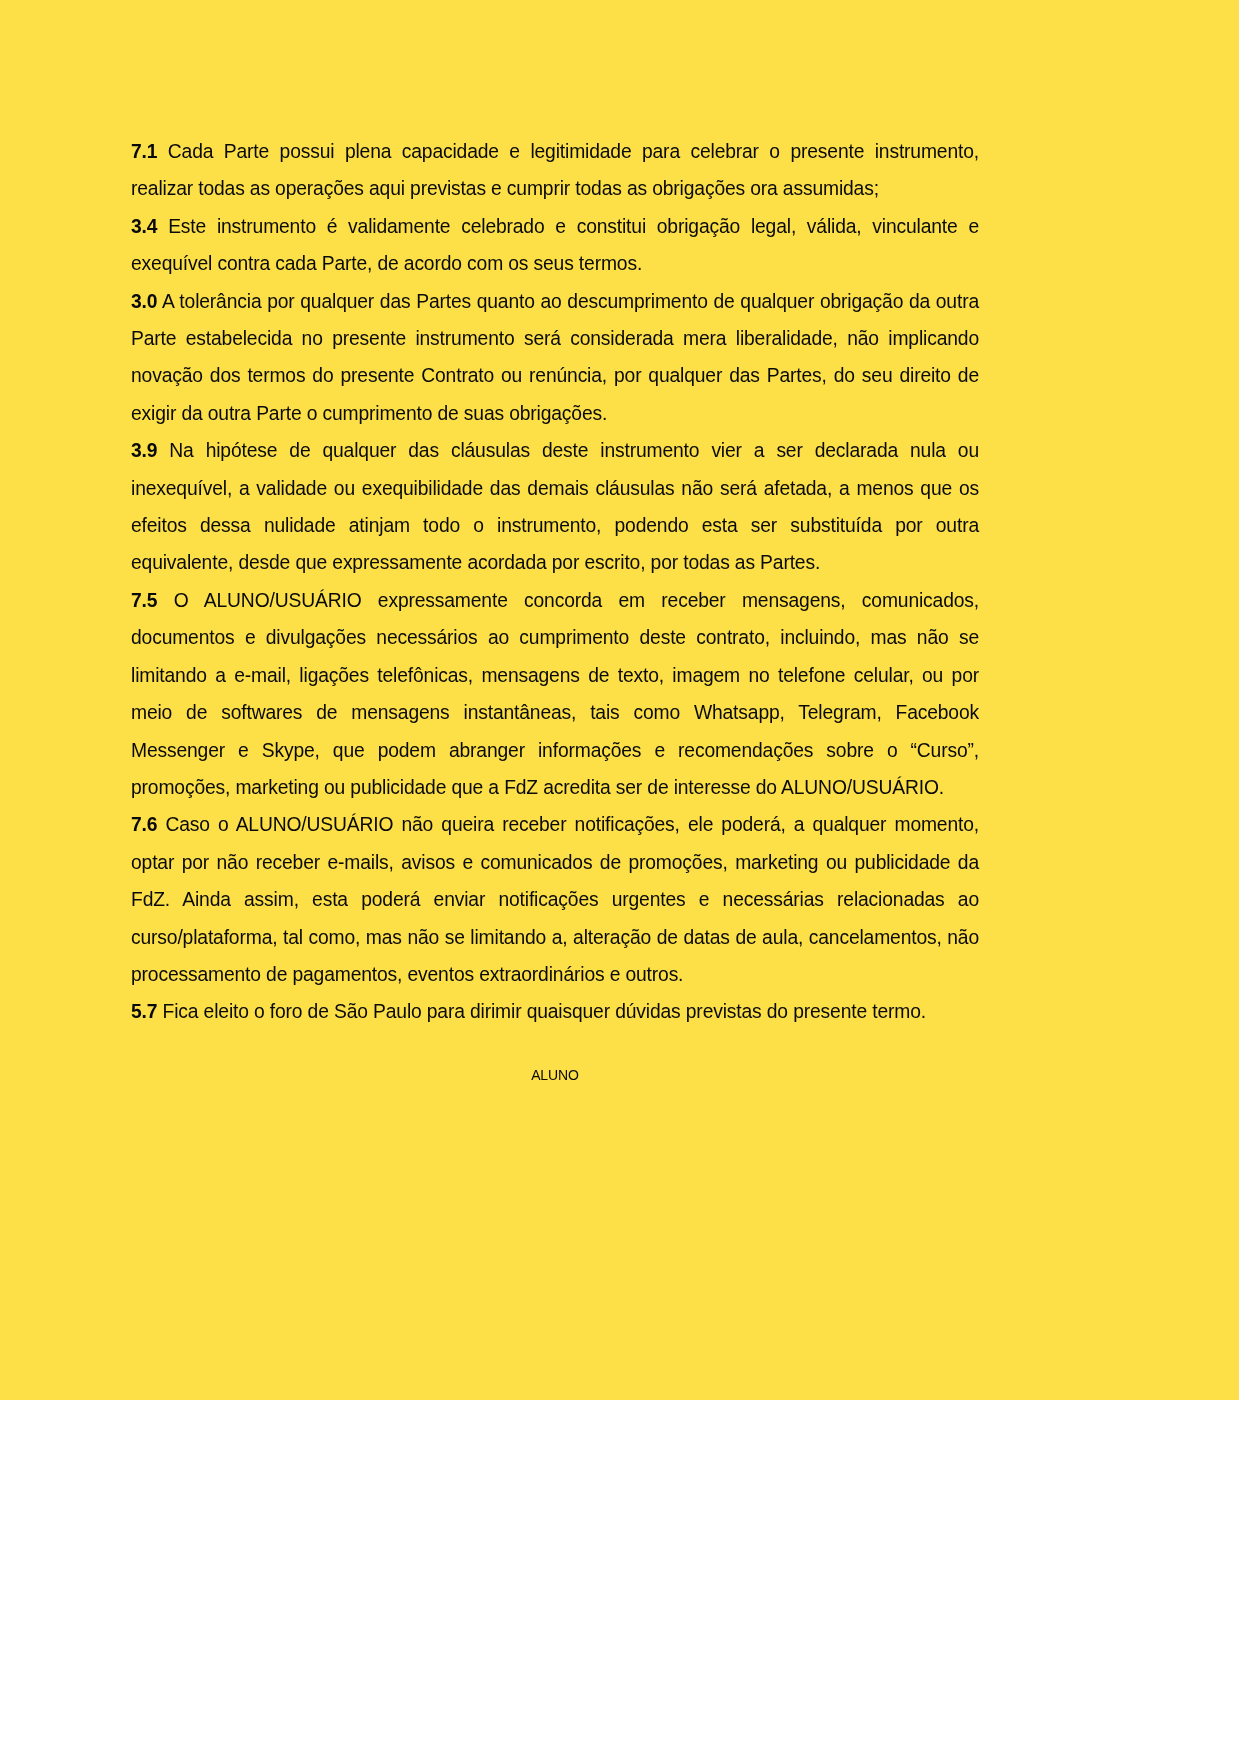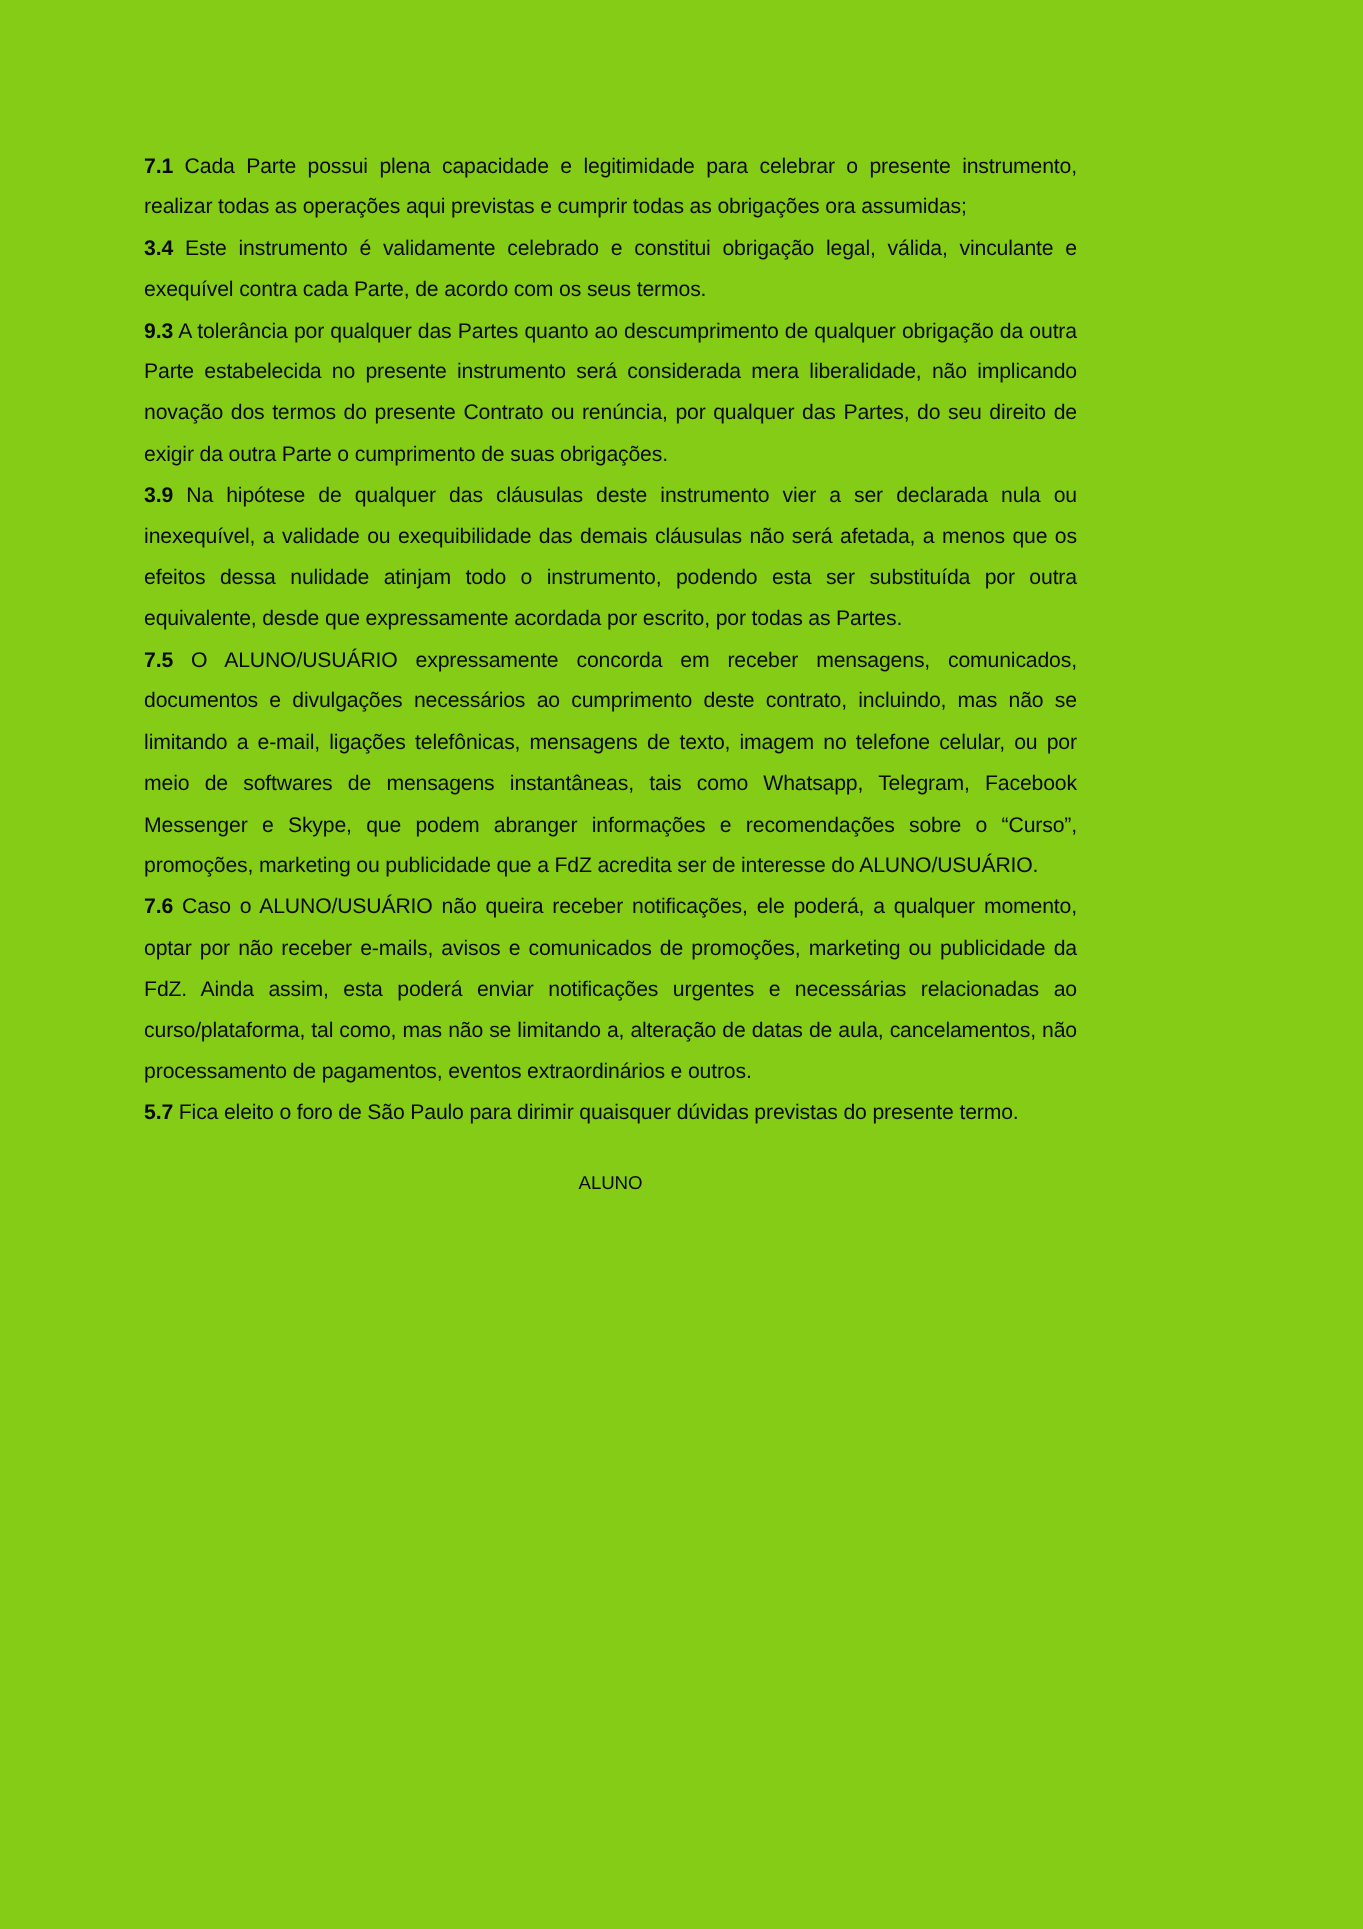--- a/index.html
+++ b/index.html
@@ -8,23 +8,23 @@
     padding: 0;
     background: #ffffff;
   }
   body {
     font-family: "Liberation Sans", sans-serif;
     color: #000000;
   }
   .page {
     position: relative;
     width: 1239px;
-    height: 1754px;
+    height: 1400px;
     margin: 0 auto;
-    background: #84cc16;
+    background: #fde047;
     box-sizing: border-box;
     overflow: hidden;
     padding-left: 27px;
   }
   .content {
     position: absolute;
     left: 131px;
     top: 133px;
     width: 848px;
   }
@@ -43,42 +43,42 @@
   }
   .clause .em {
     font-weight: normal;
   }
   .signature-block {
     margin-top: 26px;
     text-align: center;
   }
   .signature-label {
     display: inline-block;
-    font-size: 17px;
+    font-size: 14px;
     line-height: 37.4px;
     letter-spacing: -0.1px;
     color: #0a0a0a;
   }
 </style>
 </head>
 <body>
 
 <div class="page">
   <div class="content">
 
     <p class="clause">
       <span class="num">7.1</span><span> Cada Parte possui plena capacidade e legitimidade para celebrar o presente instrumento, realizar todas as operações aqui previstas e cumprir todas as obrigações ora assumidas;</span>
     </p>
 
     <p class="clause">
       <span class="num">3.4</span><span> Este instrumento é validamente celebrado e constitui obrigação legal, válida, vinculante e exequível contra cada Parte, de acordo com os seus termos.</span>
     </p>
 
     <p class="clause">
-      <span class="num">9.3</span><span> A tolerância por qualquer das Partes quanto ao descumprimento de qualquer obrigação da outra Parte estabelecida no presente instrumento será considerada mera liberalidade, não implicando novação dos termos do presente Contrato ou renúncia, por qualquer das Partes, do seu direito de exigir da outra Parte o cumprimento de suas obrigações.</span>
+      <span class="num">3.0</span><span> A tolerância por qualquer das Partes quanto ao descumprimento de qualquer obrigação da outra Parte estabelecida no presente instrumento será considerada mera liberalidade, não implicando novação dos termos do presente Contrato ou renúncia, por qualquer das Partes, do seu direito de exigir da outra Parte o cumprimento de suas obrigações.</span>
     </p>
 
     <p class="clause">
       <span class="num">3.9</span><span> Na hipótese de qualquer das cláusulas deste instrumento vier a ser declarada nula ou inexequível, a validade ou exequibilidade das demais cláusulas não será afetada, a menos que os efeitos dessa nulidade atinjam todo o instrumento, podendo esta ser substituída por outra equivalente, desde que expressamente acordada por escrito, por todas as Partes.</span>
     </p>
 
     <p class="clause">
       <span class="num">7.5</span><span><span> O </span><span class="em">ALUNO/USUÁRIO</span><span> expressamente concorda em receber mensagens, comunicados, documentos e divulgações necessários ao cumprimento deste contrato, incluindo, mas não se limitando a e-mail, ligações telefônicas, mensagens de texto, imagem no telefone celular, ou por meio de softwares de mensagens instantâneas, tais como Whatsapp, Telegram, Facebook Messenger e Skype, que podem abranger informações e recomendações sobre o “Curso”, promoções, marketing ou publicidade que a FdZ acredita ser de interesse do </span><span class="em">ALUNO/USUÁRIO</span><span>.</span></span>
     </p>
 

